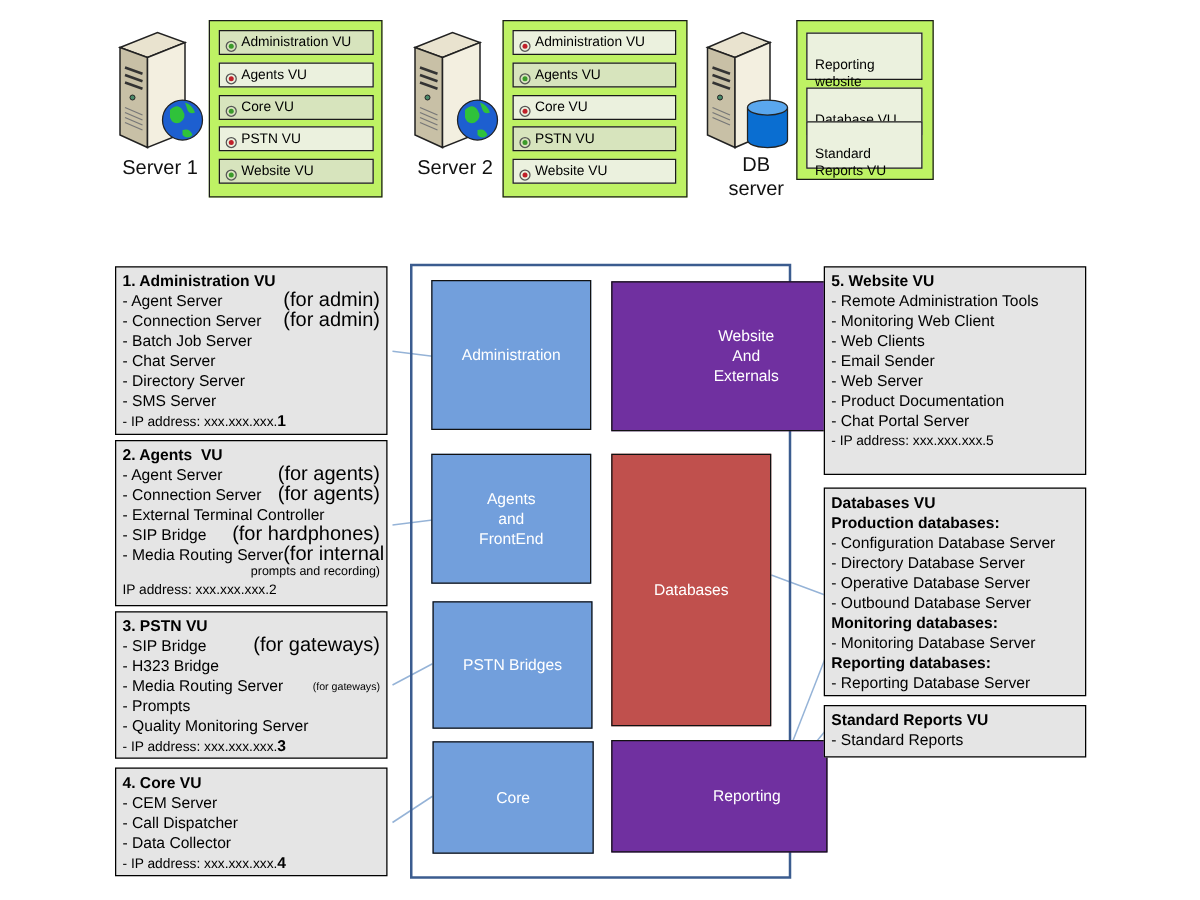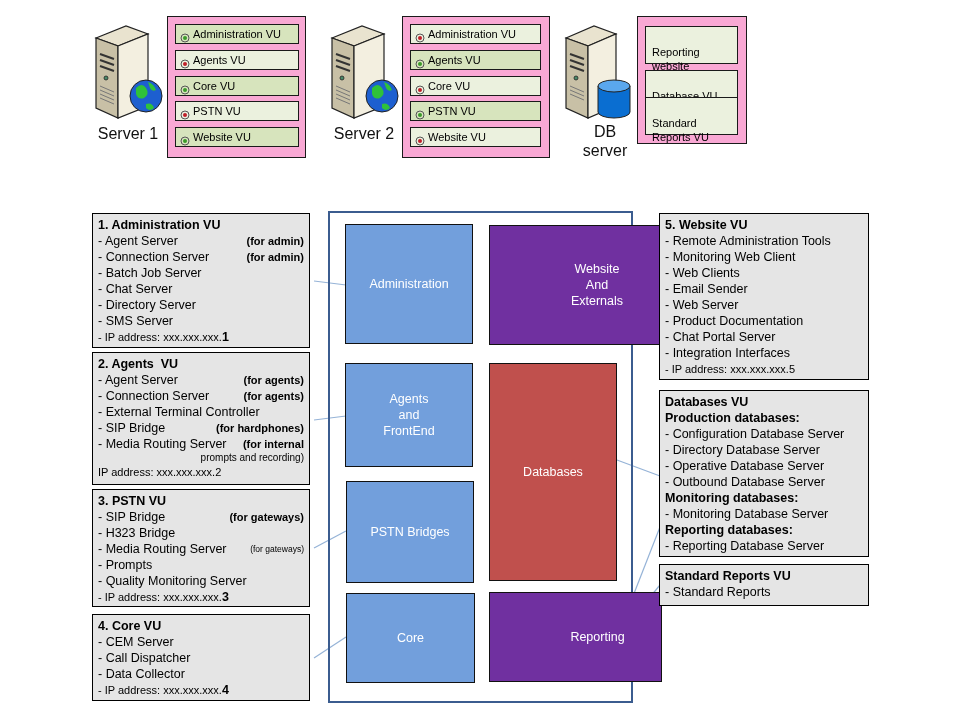--- a/index.html
+++ b/index.html
@@ -1,28 +1,28 @@
 <!DOCTYPE html>
 <html><head>
 <meta charset="utf-8">
 <style>
   html,body{margin:0;padding:0;background:#fff;}
   body{width:960px;height:720px;position:relative;overflow:hidden;font-family:"Liberation Sans",sans-serif;color:#000;}
   .abs{position:absolute;}
   .server-label{font-size:16px;text-align:center;color:#111;line-height:19px;}
-  .vu-panel{position:absolute;background:#f9a8d4;border:1px solid #1a1a1a;}
+  .vu-panel{position:absolute;background:#bef264;border:1px solid #1a1a1a;}
   .vu-item{position:absolute;left:7px;height:20px;border:1px solid #1a1a1a;font-size:11px;line-height:20px;padding-left:4px;box-sizing:border-box;display:flex;align-items:center;gap:3px;}
   .vu-item.active{background:#d7e4bd;}
   .vu-item.inactive{background:#ebf1de;}
   .status-icon{width:10px;height:10px;display:inline-block;position:relative;}
   .db-item{position:absolute;left:7px;border:1px solid #1a1a1a;background:#ebf1de;font-size:11px;line-height:14px;padding:18px 6px;box-sizing:border-box;}
   .info-box{position:absolute;border:1px solid #000;background:#e5e5e5;font-size:12.5px;line-height:16px;padding:3px 5px;box-sizing:border-box;}
   .info-box .title{font-weight:bold;}
   .info-box .row{display:flex;justify-content:space-between;white-space:nowrap;}
-  .info-box .note{font-size:11px;font-weight:bold;}
+  .info-box .note{font-size:16px;}
   .info-box .note-small{font-size:8.5px;}
   .info-box .note-wrap{text-align:right;font-size:10px;line-height:12px;}
   .tile{position:absolute;border:1px solid #111;color:#fff;font-size:12.5px;line-height:16px;display:flex;align-items:center;justify-content:center;text-align:center;white-space:pre-line;}
   .blue{background:#729fdc;}
   .purple{background:#7030a0;padding-left:44px;}
   .red{background:#c0504d;}
   .frame{position:absolute;left:328px;top:211px;width:305px;height:492px;border:2px solid #3b5c8f;box-sizing:border-box;}
 </style>
 </head>
 <body>
@@ -265,21 +265,20 @@
 
 <div class="info-box" style="left:659px;top:213px;width:210px;height:167px;">
   <div class="title">5. Website VU</div>
   <div>- Remote Administration Tools</div>
   <div>- Monitoring Web Client</div>
   <div>- Web Clients</div>
   <div>- Email Sender</div>
   <div>- Web Server</div>
   <div>- Product Documentation</div>
   <div>- Chat Portal Server</div>
-  <div>- Integration Interfaces</div>
   <div style="font-size:11px;">- IP address: xxx.xxx.xxx.5</div>
 </div>
 
 <div class="info-box" style="left:659px;top:390px;width:210px;height:167px;">
   <div class="title">Databases VU</div>
   <div class="title">Production databases:</div>
   <div>- Configuration Database Server</div>
   <div>- Directory Database Server</div>
   <div>- Operative Database Server</div>
   <div>- Outbound Database Server</div>

